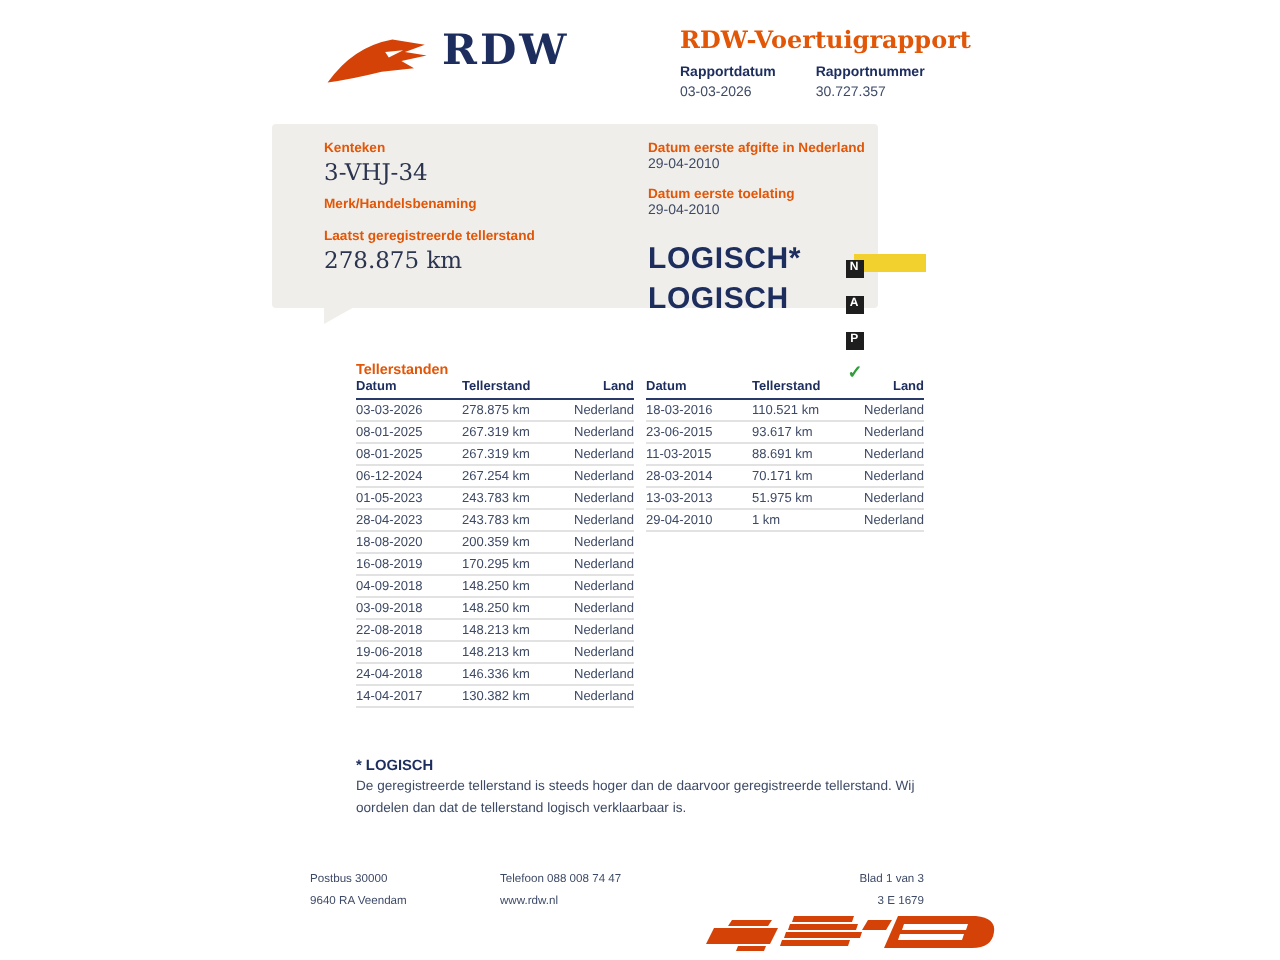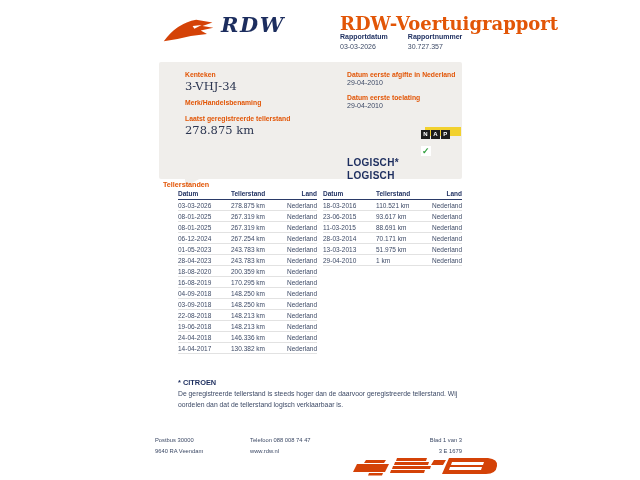--- a/index.html
+++ b/index.html
@@ -7,63 +7,63 @@
   .page {
     position:relative; width:640px; height:480px; background:#ffffff;
     font-family:"Liberation Sans", sans-serif; overflow:hidden;
     margin:0 auto;
   }
   
   .logo { position:absolute; left:162px; top:14px; display:flex; align-items:flex-start; }
   .logo svg { width:54px; height:33px; }
   .logo-text {
     font-family:"DejaVu Serif", serif; font-weight:bold; color:#1c2d5e;
-    font-size:21px; letter-spacing:1.5px; margin-left:5px; margin-top:-2px;font-style:italic;
+    font-size:21px; letter-spacing:1.5px; margin-left:5px; margin-top:-2px;
   }
   .report-title {
     position:absolute; left:340px; top:13px; color:#e25607;
-    font-family:"DejaVu Serif", serif; font-weight:bold; font-size:18px;
+    font-family:"DejaVu Serif", serif; font-weight:bold; font-size:12px;
   }
   .report-meta { position:absolute; left:340px; top:33px; display:flex; gap:20px; }
   .meta-label { font-weight:bold; color:#1c2d5e; font-size:7px; }
   .meta-value { font-size:7px; color:#3d4a66; margin-top:3px; }
 
   
   .panel {
-    position:absolute; left:159px; top:62px; width:303px; height:117px;
+    position:absolute; left:136px; top:62px; width:303px; height:92px;
     background:#f0eeeb; border-radius:2px;
   }
   .panel::after {
     content:""; position:absolute; left:26px; bottom:-8px; width:0; height:0;
     border-top:9px solid #f0eeeb; border-right:16px solid transparent;
   }
   .panel-left  { position:absolute; left:26px;  top:9px; width:150px; }
   .panel-right { position:absolute; left:188px; top:9px; width:112px; }
   .p-label { color:#e25607; font-weight:bold; font-size:6.8px; margin-bottom:1px; }
   .p-gap   { margin-top:6px; }
   .p-value-serif {
     font-family:"DejaVu Serif", serif; font-size:11.5px; color:#2b3550; line-height:1.25;
   }
   .p-value-sans { font-size:7px; color:#3d4a66; }
   .oordeel-block { display:flex; margin-top:11px; align-items:flex-start; }
-  .oordeel-text { font-weight:bold; font-size:10px; color:#1c2d5e; line-height:1.3; letter-spacing:0.3px;margin-top:36px; }
+  .oordeel-text { font-weight:bold; font-size:15px; color:#1c2d5e; line-height:1.3; letter-spacing:0.3px; }
   .nap { position:relative; margin-left:22px; margin-top:2px; width:42px; height:16px; }
   .nap-yellow { position:absolute; left:4px; top:5px; width:36px; height:9px; background:#f2d12e; }
   .nap-sq {
     position:relative; display:inline-block; width:9px; height:9px; background:#1e1e1e;
     color:#ffffff; font-size:6px; font-weight:bold; text-align:center; line-height:9px;
     margin-right:1px;
   }
   .nap-check {
     position:relative; display:inline-block; width:10px; height:10px; background:#ffffff;
     color:#2f9e3a; font-size:9px; font-weight:bold; text-align:center; line-height:10px;
   }
 
   
-  .section-title { position:absolute; left:163px; top:180px; color:#e25607; font-weight:bold; font-size:7.2px; }
+  .section-title { position:absolute; left:178px; top:180px; color:#e25607; font-weight:bold; font-size:7.2px; }
   .tables-row { position:absolute; left:178px; top:190px; display:flex; gap:6px; }
   .odo-table { width:139px; }
   .odo-head {
     display:flex; border-bottom:1.5px solid #2a3a68; padding-bottom:2px;
     font-weight:bold; font-size:6.5px; color:#1c2d5e;
   }
   .odo-row {
     display:flex; font-size:6.5px; color:#3d4a66;
     border-bottom:1px solid #e2e2e2; padding:2px 0 1px 0;
   }
@@ -252,21 +252,21 @@
           <div class="odo-row">
             <span class="c-datum">29-04-2010</span>
             <span class="c-tell">1 km</span>
             <span class="c-land">Nederland</span>
           </div>
         </div>
     </div>
   </div>
 
   <div class="footnote">
-    <div class="footnote-title">* CITROEN</div>
+    <div class="footnote-title">* LOGISCH</div>
     <div class="footnote-text">De geregistreerde tellerstand is steeds hoger dan de daarvoor geregistreerde tellerstand. Wij oordelen dan dat de tellerstand logisch verklaarbaar is.</div>
   </div>
 
   <div class="footer-block fb-address">
     <div>Postbus 30000</div>
     <div>9640 RA Veendam</div>
   </div>
   <div class="footer-block fb-contact">
     <div>Telefoon 088 008 74 47</div>
     <div>www.rdw.nl</div>

